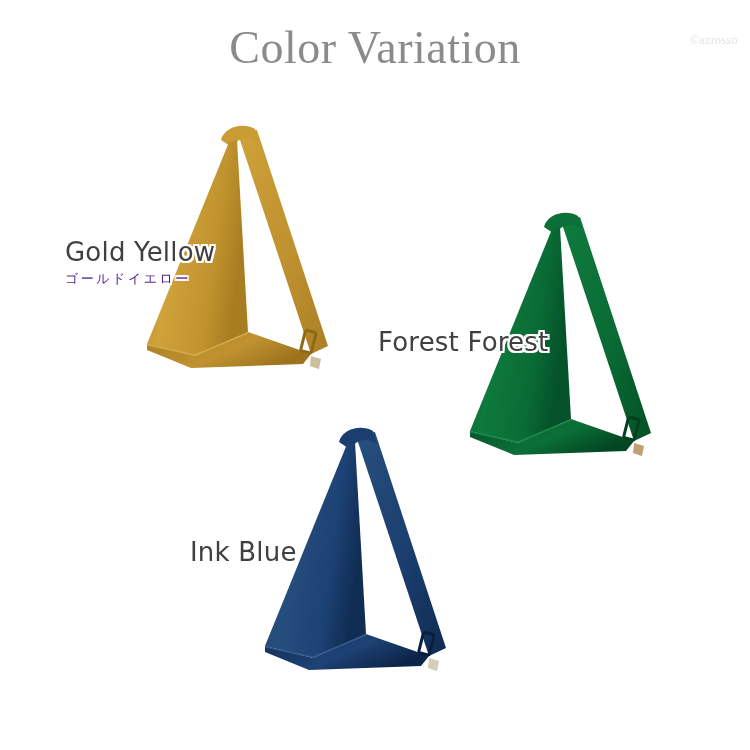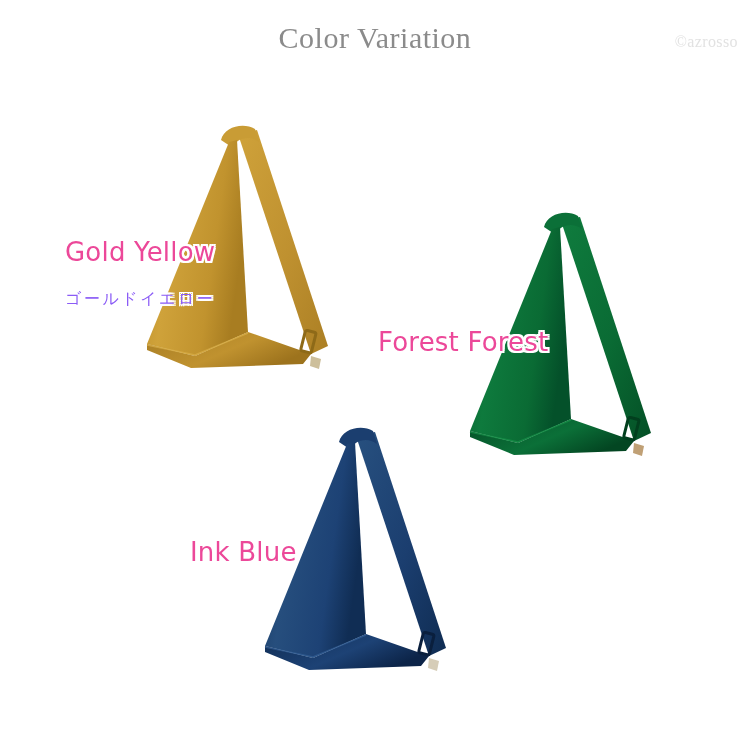--- a/index.html
+++ b/index.html
@@ -17,65 +17,65 @@
   }
 
   
   .page-title {
     position: absolute;
     top: 20px;
     left: 0;
     width: 750px;
     text-align: center;
     font-family: "Liberation Serif", serif;
-    font-size: 30px;
+    font-size: 46px;
     line-height: 1.2;
     color: #8b8b8b;
     letter-spacing: 0.5px;
     font-weight: 400;
   }
   .watermark {
     position: absolute;
     top: 33px;
     right: 12px;
     font-family: "Liberation Serif", serif;
-    font-size: 16px;
+    font-size: 12px;
     color: #e2e2e2;
     letter-spacing: 0.4px;
   }
 
   
   .bag {
     position: absolute;
   }
   .bag svg { display: block; overflow: visible; }
 
   
   .color-label {
     position: absolute;
     white-space: nowrap;
   }
   .label-en {
     font-family: "DejaVu Sans", sans-serif;
     font-size: 26px;
     font-weight: 400;
-    color: #ec4899;
+    color: #404040;
     letter-spacing: 0.2px;
     line-height: 1.1;
     text-shadow:
       -2px 0 0 #fff, 2px 0 0 #fff, 0 -2px 0 #fff, 0 2px 0 #fff,
       -2px -2px 0 #fff, 2px -2px 0 #fff, -2px 2px 0 #fff, 2px 2px 0 #fff;
   }
   .label-jp {
     font-family: "DejaVu Serif", serif;
-    font-size: 16px;
-    color: #8b5cf6;
+    font-size: 13px;
+    color: #4c1d95;
     letter-spacing: 2.5px;
     line-height: 1.4;
-    margin-top: 21px;
+    margin-top: 3px;
     text-shadow:
       -2px 0 0 #fff, 2px 0 0 #fff, 0 -2px 0 #fff, 0 2px 0 #fff,
       -2px -2px 0 #fff, 2px -2px 0 #fff, -2px 2px 0 #fff, 2px 2px 0 #fff;
   }
   .label-gold  { left: 65px;  top: 238px; }
   .label-green { left: 378px; top: 328px; }
   .label-blue  { left: 190px; top: 538px; }
 </style>
 </head>
 <body>

